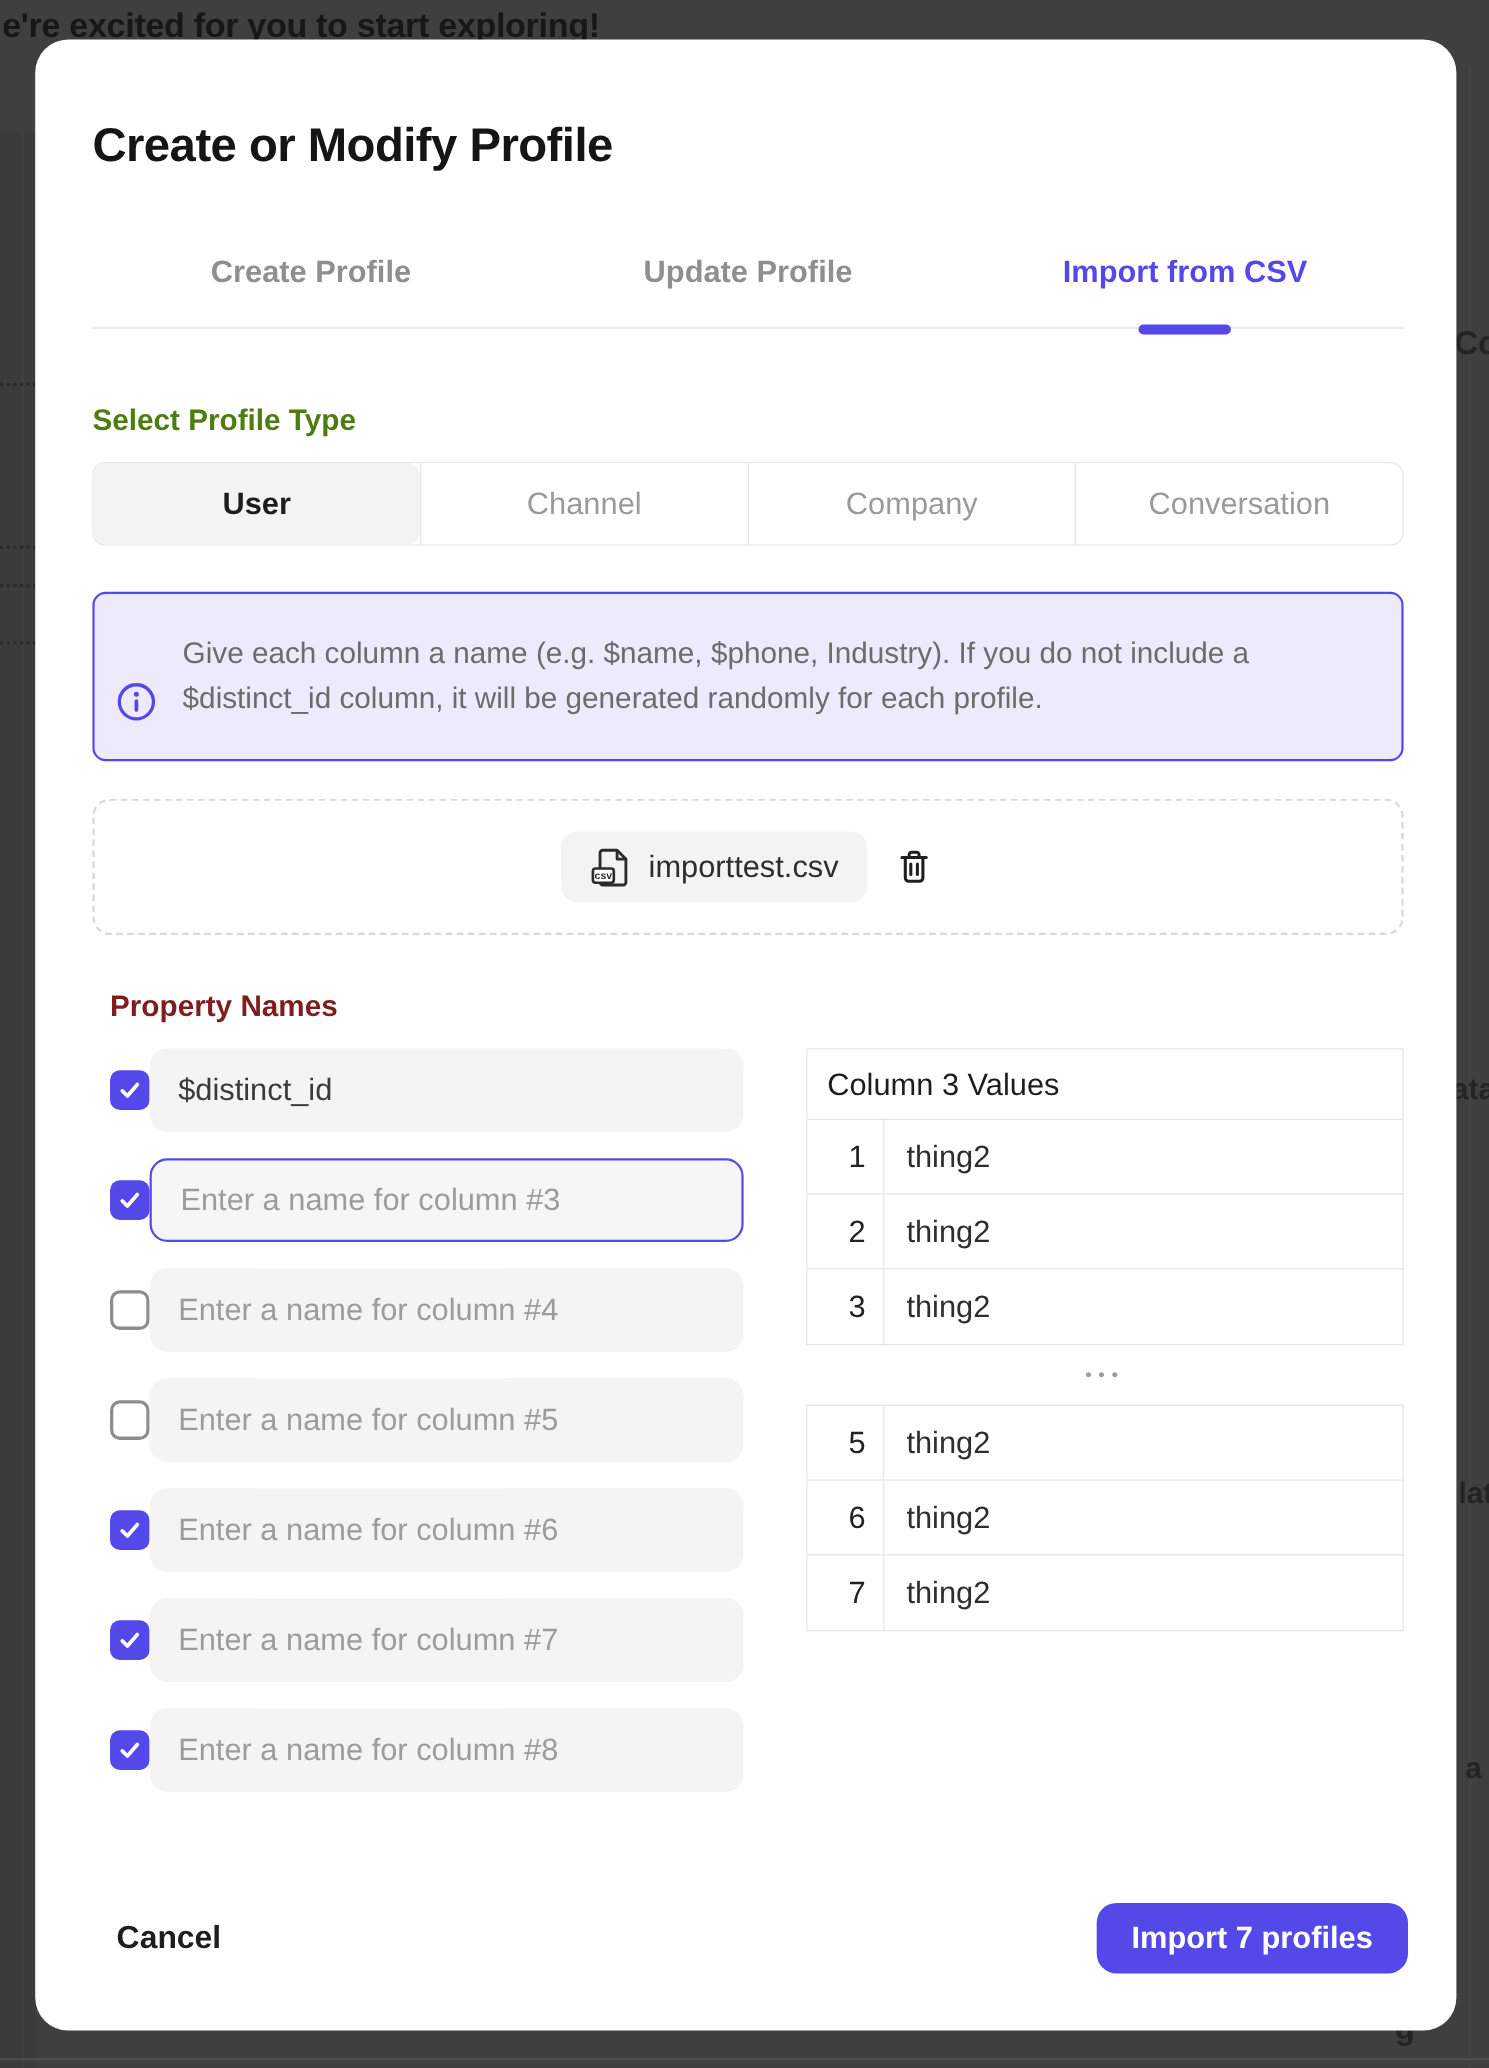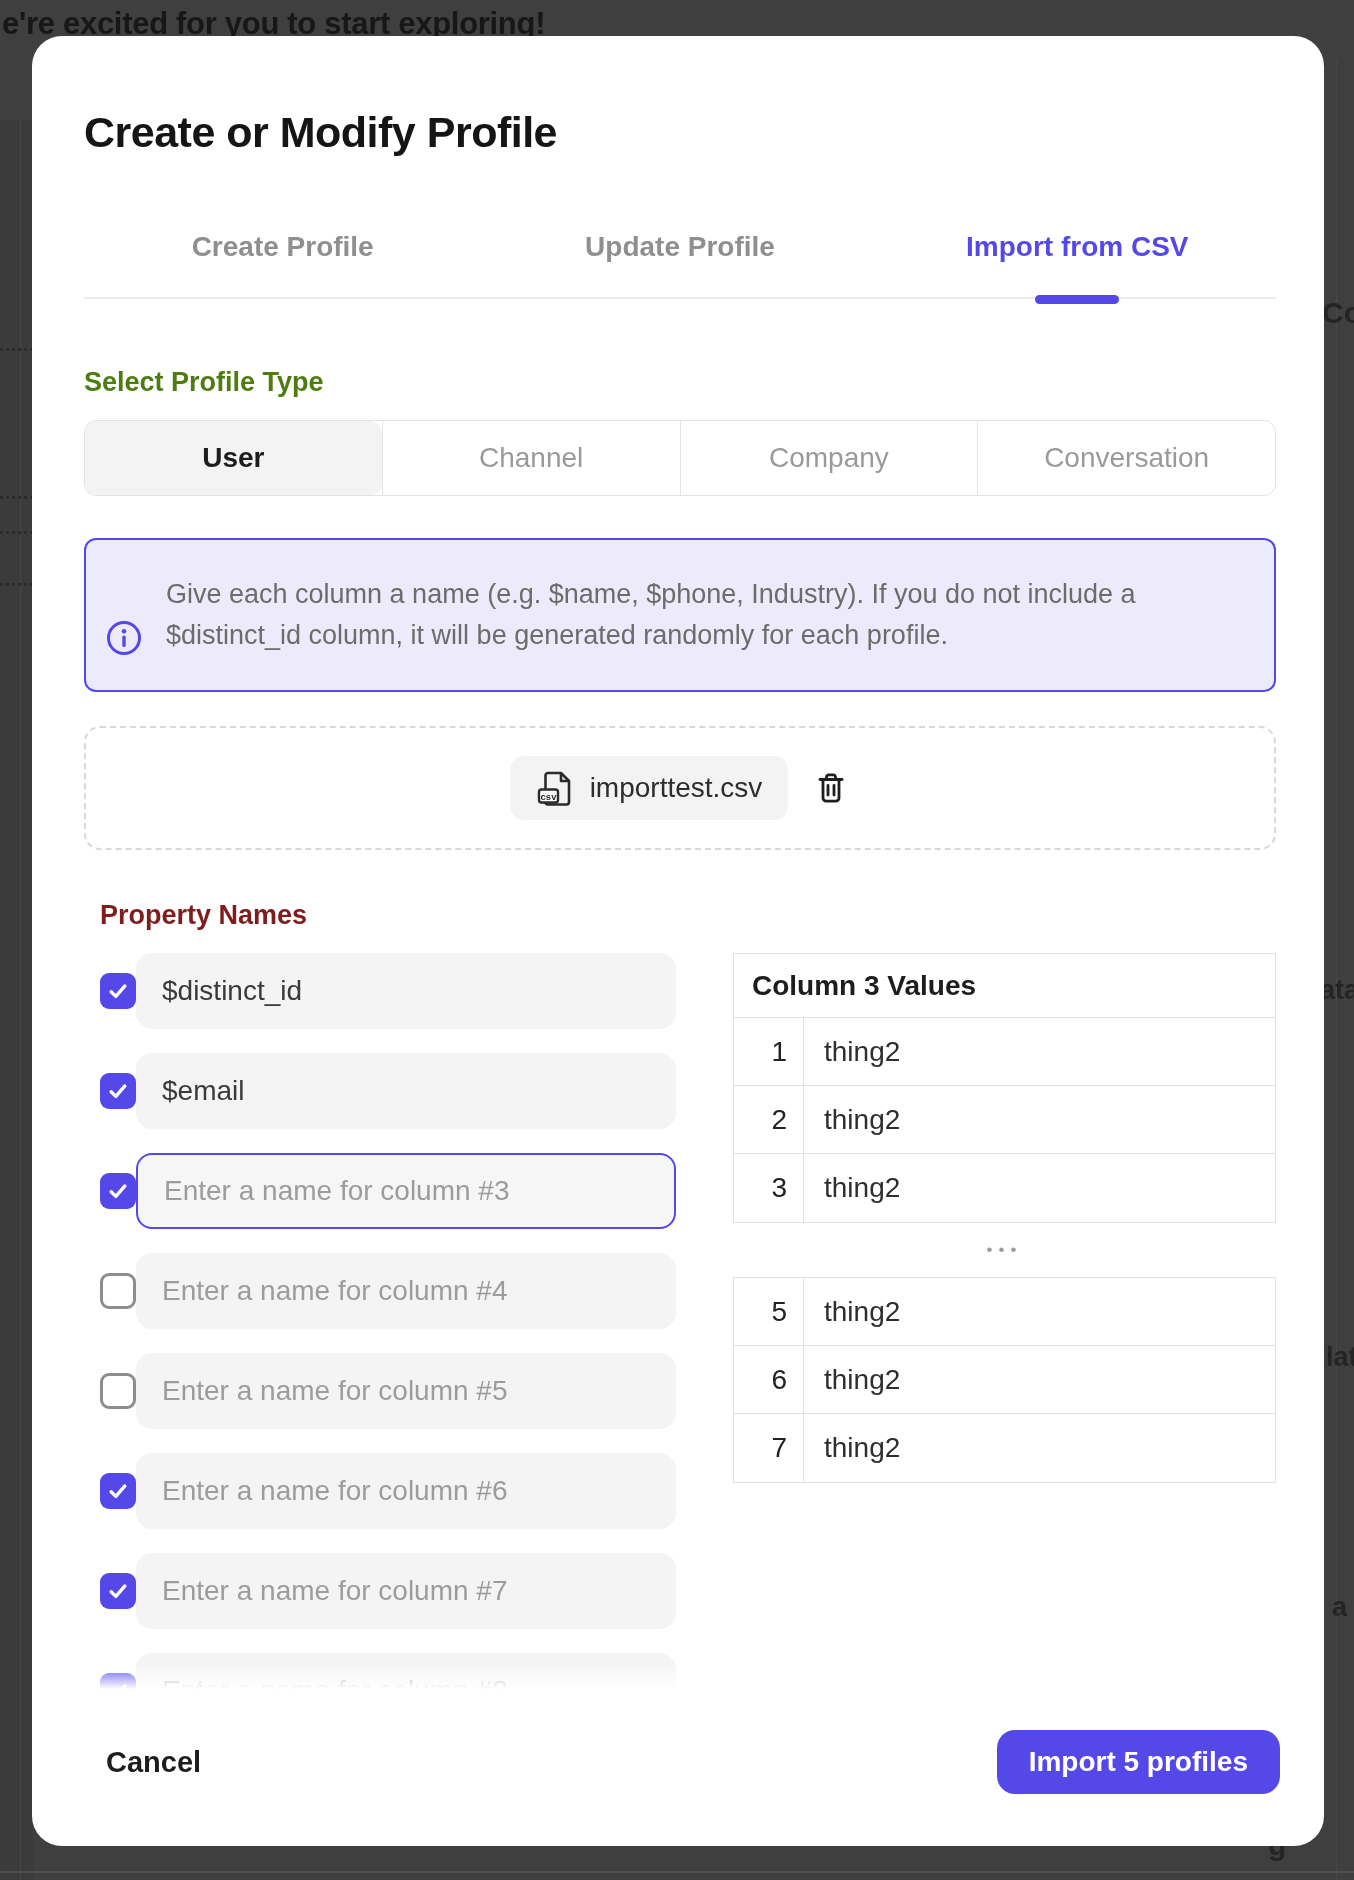--- a/index.html
+++ b/index.html
@@ -98,21 +98,21 @@
   .pinput .ph{color:#9C9C9C;}
   .rows-fade{
     position:absolute;left:0;right:0;bottom:0;height:26px;
     background:linear-gradient(rgba(255,255,255,0),#fff);pointer-events:none;
   }
   
   .vtable{margin-left:39px;width:548px;}
   .vt-block{border:1px solid #E2E2E2;}
   .vt-header{
     height:64px;display:flex;align-items:center;padding-left:18px;
-    font-size:28px;font-weight:700;color:#1D1D1D;border-bottom:1px solid #E2E2E2;
+    font-size:28px;font-weight:400;color:#1D1D1D;border-bottom:1px solid #E2E2E2;
   }
   .vt-row{height:68px;display:flex;border-bottom:1px solid #E2E2E2;}
   .vt-row:last-child{border-bottom:none;}
   .vt-num{
     width:70px;flex:none;border-right:1px solid #E2E2E2;display:flex;align-items:center;
     justify-content:flex-end;padding-right:16px;font-size:28px;color:#222;
   }
   .vt-val{flex:1;display:flex;align-items:center;padding-left:20px;font-size:28px;color:#2E2E2E;}
   .vt-dots{height:54px;display:flex;align-items:center;justify-content:center;
     color:#9B9B9B;font-size:17px;letter-spacing:6px;}
@@ -223,30 +223,20 @@
             <div class="pinput">
               <span class="val">$distinct_id</span>
             </div>
           </div>
           <div class="prow">
             <span class="cbx on">
               <svg viewBox="0 0 36 36">
                 <polyline points="8.5,19 15,25.5 27.5,11" fill="none" stroke="#fff" stroke-width="4.6" stroke-linecap="round" stroke-linejoin="round"></polyline>
               </svg>
             </span>
-            <div class="pinput">
-              <span class="val">$email</span>
-            </div>
-          </div>
-          <div class="prow">
-            <span class="cbx on">
-              <svg viewBox="0 0 36 36">
-                <polyline points="8.5,19 15,25.5 27.5,11" fill="none" stroke="#fff" stroke-width="4.6" stroke-linecap="round" stroke-linejoin="round"></polyline>
-              </svg>
-            </span>
             <div class="pinput focused">
               <span class="ph">Enter a name for column #3</span>
             </div>
           </div>
           <div class="prow">
             <span class="cbx off"></span>
             <div class="pinput">
               <span class="ph">Enter a name for column #4</span>
             </div>
           </div>
@@ -323,16 +313,16 @@
               <div class="vt-num">7</div>
               <div class="vt-val">thing2</div>
             </div>
           </div>
       </div>
     </div>
   </div>
 
   <div class="footer">
     <button class="cancel-btn">Cancel</button>
-    <button class="import-btn">Import 5 profiles</button>
+    <button class="import-btn">Import 7 profiles</button>
   </div>
 
 </div>
 
 </body></html>

